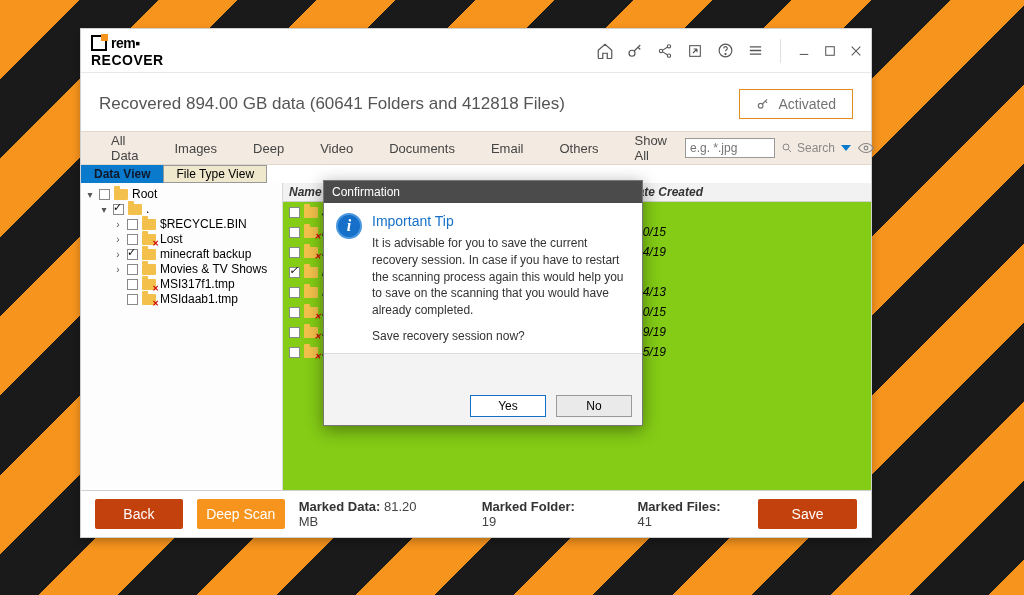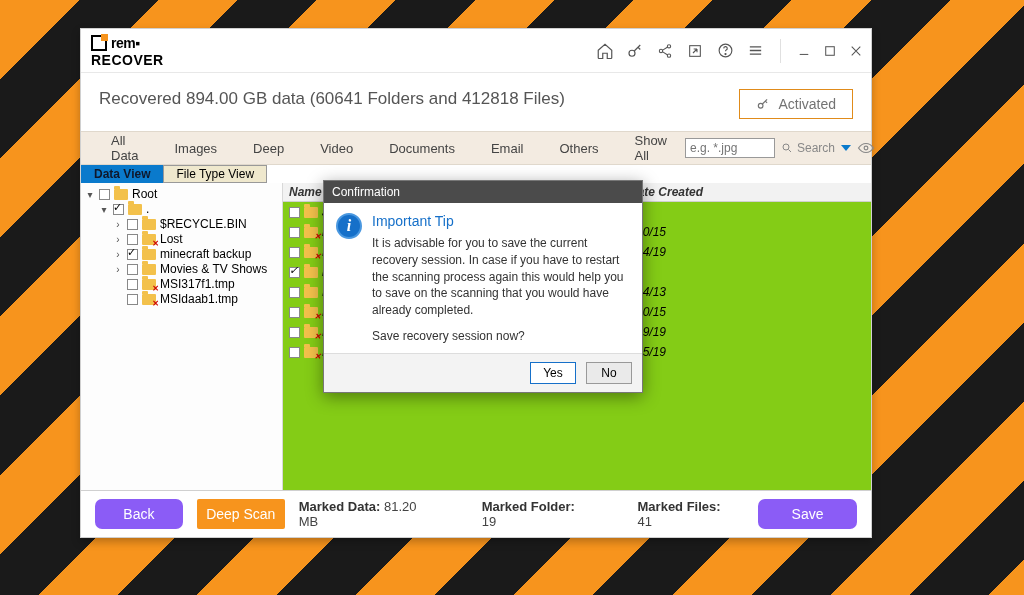--- a/index.html
+++ b/index.html
@@ -61,21 +61,21 @@
   .divider-v { width: 1px; height: 24px; background: #e0e0e0; margin: 0 4px; }
   .winctrl {
     width: 14px; height: 14px;
     color: #555;
     cursor: pointer;
     display:flex; align-items:center; justify-content:center;
   }
 
   .summary-row {
     padding: 16px 18px 12px 18px;
-    display: flex; align-items: flex-start;
+    display: flex; align-items: center;
     gap: 12px;
   }
   .summary-text { font-size: 17px; color: #555; }
   .activated-btn {
     margin-left: auto;
     border: 1px solid #e08b1a;
     background: #fff;
     color: #737373;
     padding: 6px 16px;
     font-size: 14px;
@@ -229,21 +229,21 @@
   }
   .btn-blue, .btn-orange {
     color: #fff;
     border: none;
     height: 30px;
     width: 96px;
     font-size: 14px;
     cursor: pointer;
     border-radius: 2px;
   }
-  .btn-blue { background: #8b5cf6; border-radius: 7px; }
+  .btn-blue { background: #c2410c; }
   .btn-orange { background: #f7941d; }
   .bottom-bar .metric b { font-weight: 600; color:#333; }
   .bottom-bar .spacer { flex: 1; }
 
   
   .dialog {
     position: absolute;
     left: 323px; top: 180px;
     width: 320px;
     background: #f3f3f3;
@@ -285,25 +285,26 @@
   .dialog-msg { line-height: 1.4; margin-bottom: 10px; }
   .dialog-q { margin-top: 4px; }
   .dialog-actions {
     display: flex;
     justify-content: flex-end;
     gap: 10px;
     background: #f3f3f3;
     padding: 8px 10px;
   }
   .dialog-actions button {
-    width: 46px; height: 22px;
+    width: 76px; height: 22px;
     background: #eaeaea;
     border: 1px solid #999;
     font-size: 12px;
     cursor: pointer;
+    margin-top: 33px;
   }
   .dialog-actions button.primary {
     border: 1.5px solid #1670c9;
     background: #fff;
   }
   svg { display: block; }
 </style>
 </head>
 <body>
 

